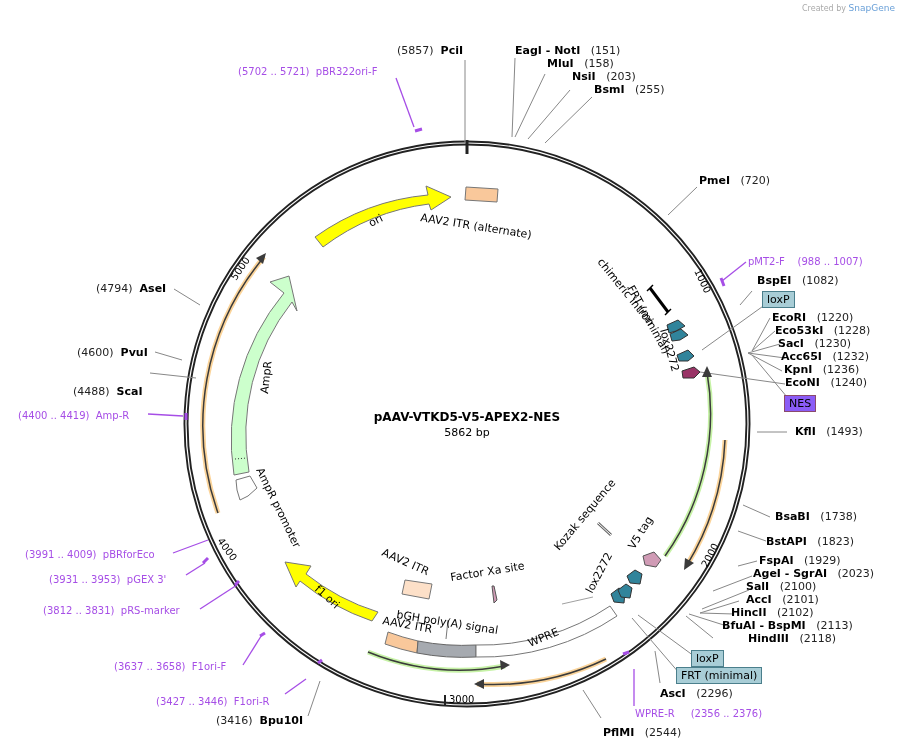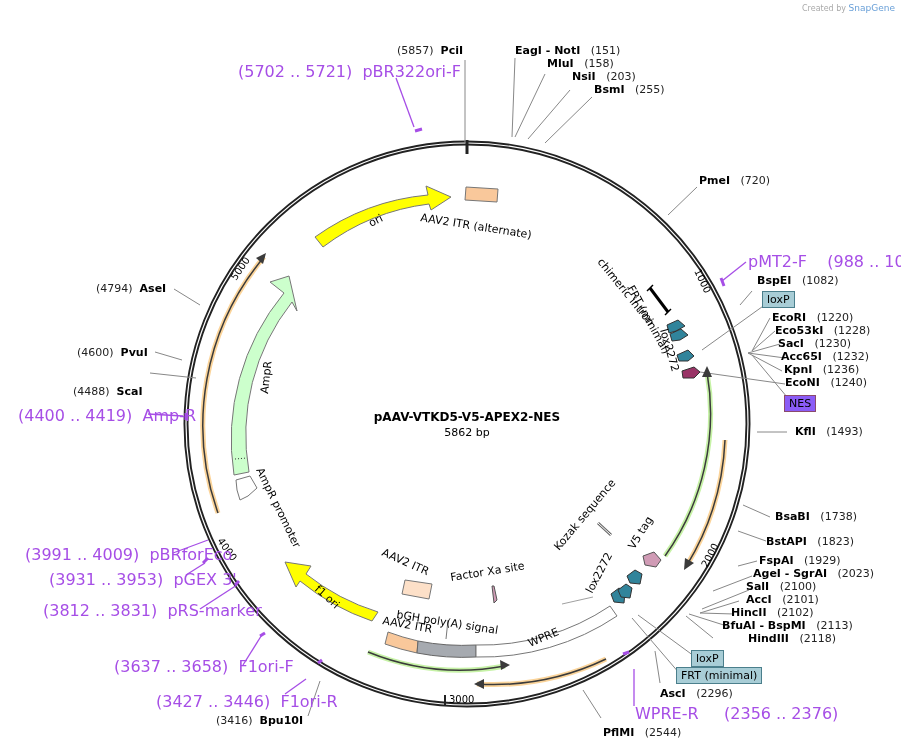--- a/index.html
+++ b/index.html
@@ -1,21 +1,21 @@
 <!DOCTYPE html>
 <html><head>
 <meta charset="utf-8">
 <style>
   html, body { margin: 0; padding: 0; background: #ffffff; }
   body { width: 901px; height: 750px; position: relative; overflow: hidden; font-family: "DejaVu Sans", sans-serif; }
   #map { position: absolute; left: 0; top: 0; }
   .lbl { position: absolute; font-size: 11px; line-height: 13px; white-space: nowrap; color: #000; }
   .lbl .pos { color: #222; }
   .lbl .enz { font-weight: bold; }
-  .prm { position: absolute; font-size: 16px; line-height: 13px; white-space: nowrap; color: #a64ee6; }
+  .prm { position: absolute; font-size: 10px; line-height: 13px; white-space: nowrap; color: #a64ee6; }
   .box { position: absolute; font-size: 11px; line-height: 13px; white-space: nowrap; padding: 1px 4px; border-radius: 0; border: 1px solid #555; }
   .box.lox { background: #a8cdd6; border-color: #4b7f8c; }
   .box.nes { background: #8b5cf6; border-color: #8a4a6c; }
   .title { position: absolute; left: 0; width: 934px; text-align: center; top: 410px; font-weight: bold; font-size: 12px; }
   .bp { position: absolute; left: 0; width: 934px; text-align: center; top: 426px; font-size: 11px; }
   .credit { position: absolute; right: 6px; top: 3px; font-size: 8px; color: #aaa; }
   .credit b { color: #6aa0d8; font-weight: normal; font-size: 9px; }
 </style>
 </head>
 <body>

